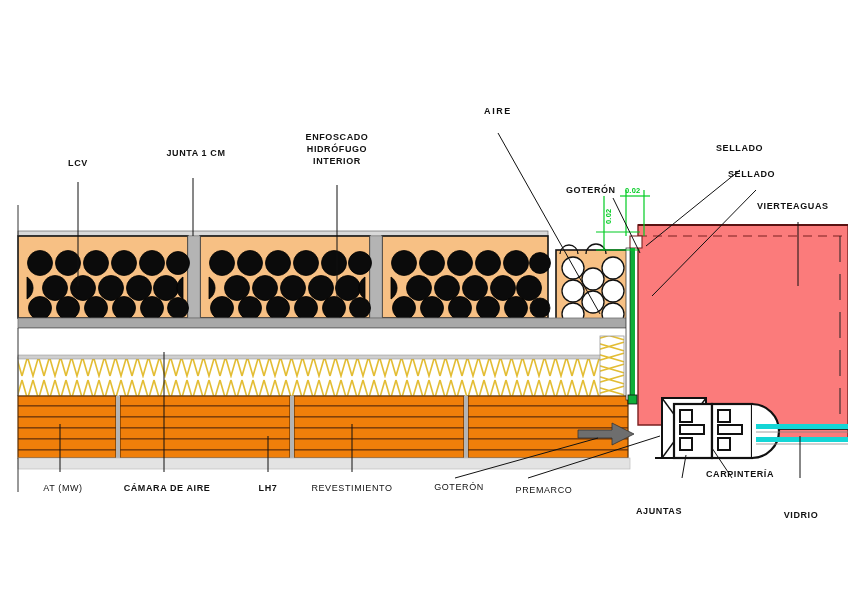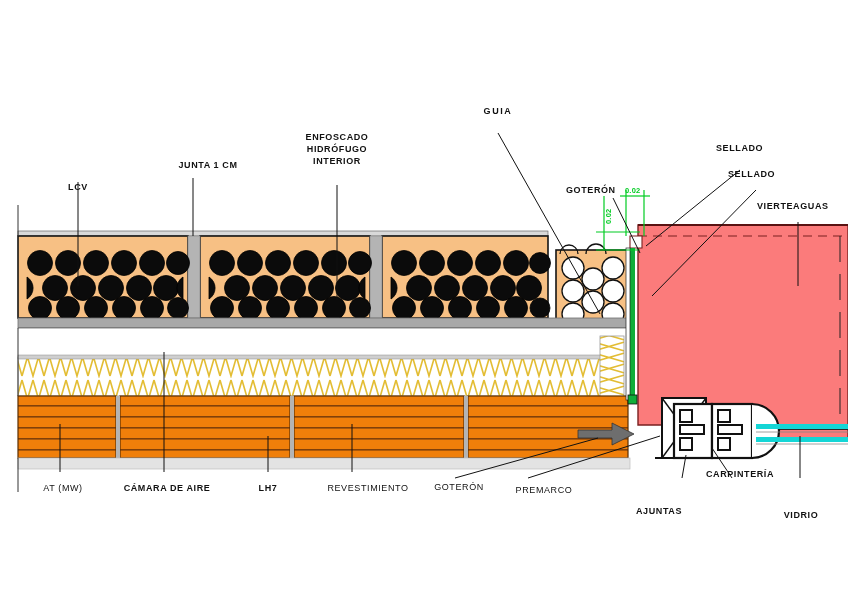--- a/index.html
+++ b/index.html
@@ -279,45 +279,45 @@
       <line x1="455" y1="478" x2="598" y2="438"></line>
       <line x1="528" y1="478" x2="660" y2="436"></line>
       <line x1="682" y1="478" x2="686" y2="455"></line>
       <line x1="732" y1="478" x2="712" y2="448"></line>
       <line x1="800" y1="478" x2="800" y2="436"></line>
     </g>
 
     <line x1="18" y1="492" x2="18" y2="492" stroke="#333" stroke-width="1"></line>
   </svg>
 
-  <div class="lbl center" style="left:78px;top:158px;margin-top:24px;">LCV</div>
-
-  <div class="lbl center" style="left:196px;top:160px;margin-left:12px;">JUNTA 1 CM</div>
+  <div class="lbl center" style="left:78px;top:158px;">LCV</div>
+
+  <div class="lbl center" style="left:196px;top:148px;">JUNTA 1 CM</div>
 
   <div class="lbl center" style="left:337px;top:132px;">ENFOSCADO</div>
   <div class="lbl center" style="left:337px;top:144px;text-align:center;">HIDRÓFUGO</div>
   <div class="lbl center" style="left:337px;top:156px;">INTERIOR</div>
 
-  <div class="lbl center spaced" style="left:498px;top:106px;">GUIA</div>
+  <div class="lbl center spaced" style="left:498px;top:106px;">AIRE</div>
 
   <div class="lbl" style="left:566px;top:185px;">GOTERÓN</div>
 
   <div class="lbl" style="left:716px;top:143px;">SELLADO</div>
 
   <div class="lbl" style="left:728px;top:169px;">SELLADO</div>
 
   <div class="lbl" style="left:757px;top:201px;">VIERTEAGUAS</div>
 
   <div class="lbl bold center" style="left:63px;top:483px;">AT (MW)</div>
 
   <div class="lbl center" style="left:167px;top:483px;">CÁMARA DE AIRE</div>
 
   <div class="lbl center" style="left:268px;top:483px;">LH7</div>
 
-  <div class="lbl bold center" style="left:352px;top:483px;margin-left:16px;">REVESTIMIENTO</div>
+  <div class="lbl bold center" style="left:352px;top:483px;">REVESTIMIENTO</div>
 
   <div class="lbl bold center" style="left:459px;top:482px;">GOTERÓN</div>
 
   <div class="lbl bold center" style="left:544px;top:485px;">PREMARCO</div>
 
   <div class="lbl center" style="left:659px;top:506px;">AJUNTAS</div>
 
   <div class="lbl center" style="left:740px;top:469px;">CARPINTERÍA</div>
 
   <div class="lbl center" style="left:801px;top:470px;margin-top:40px;">VIDRIO</div>

